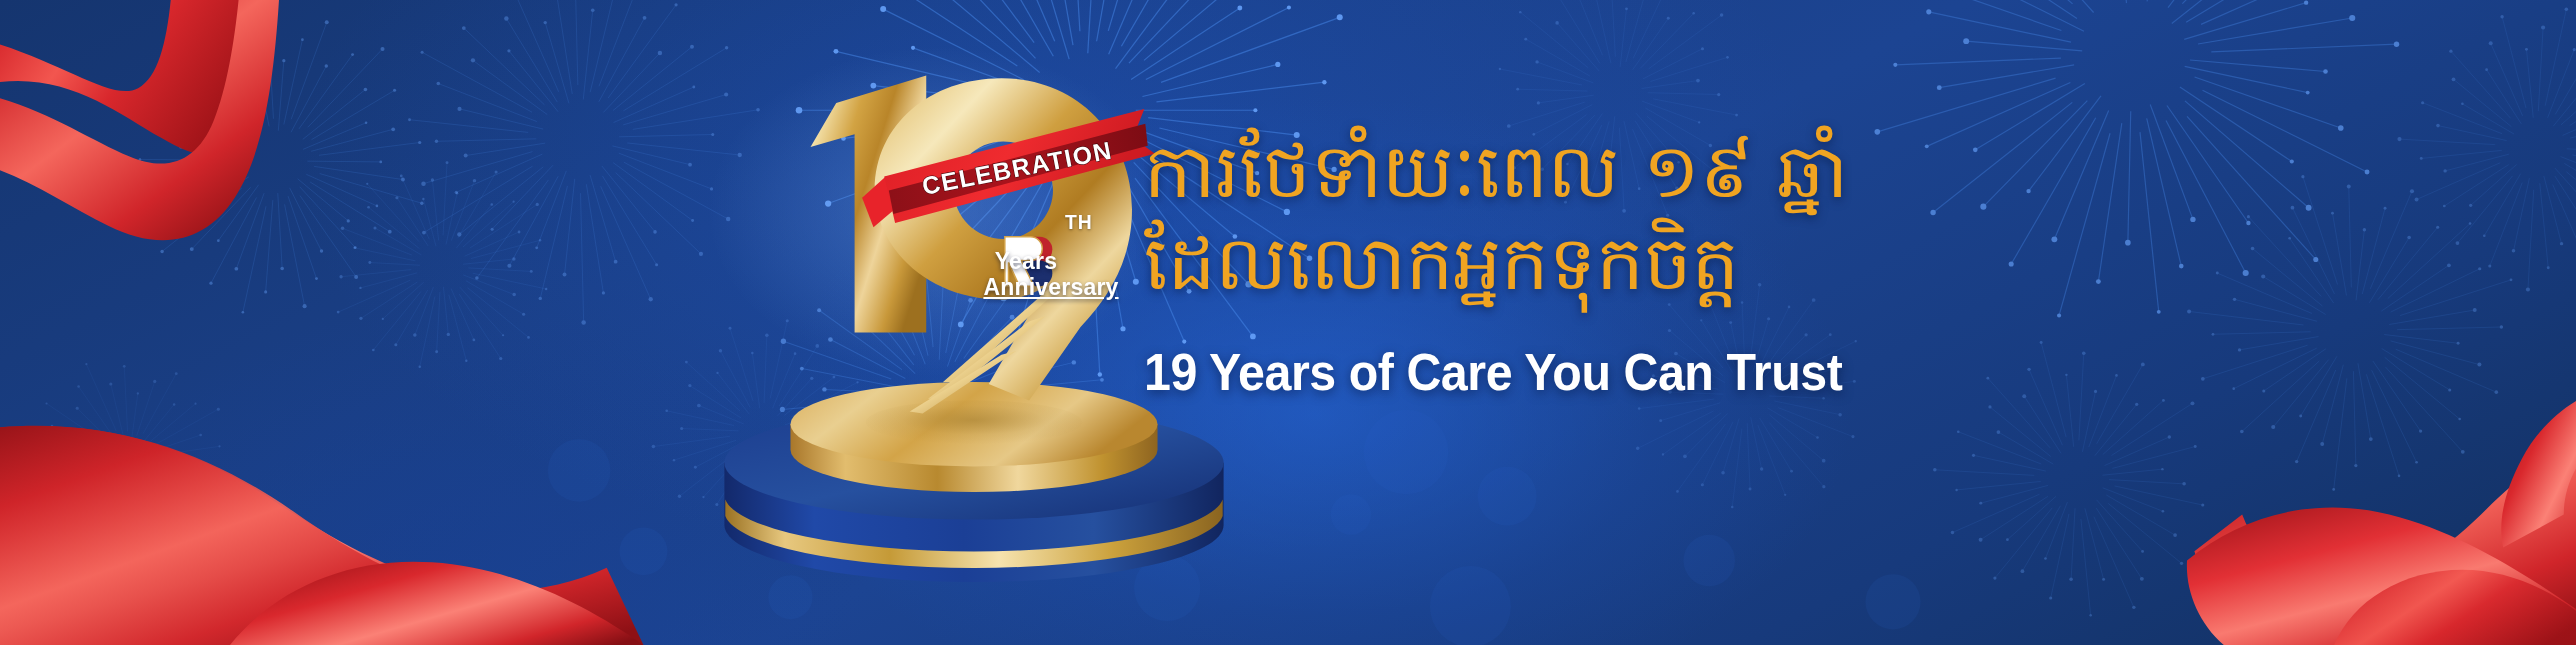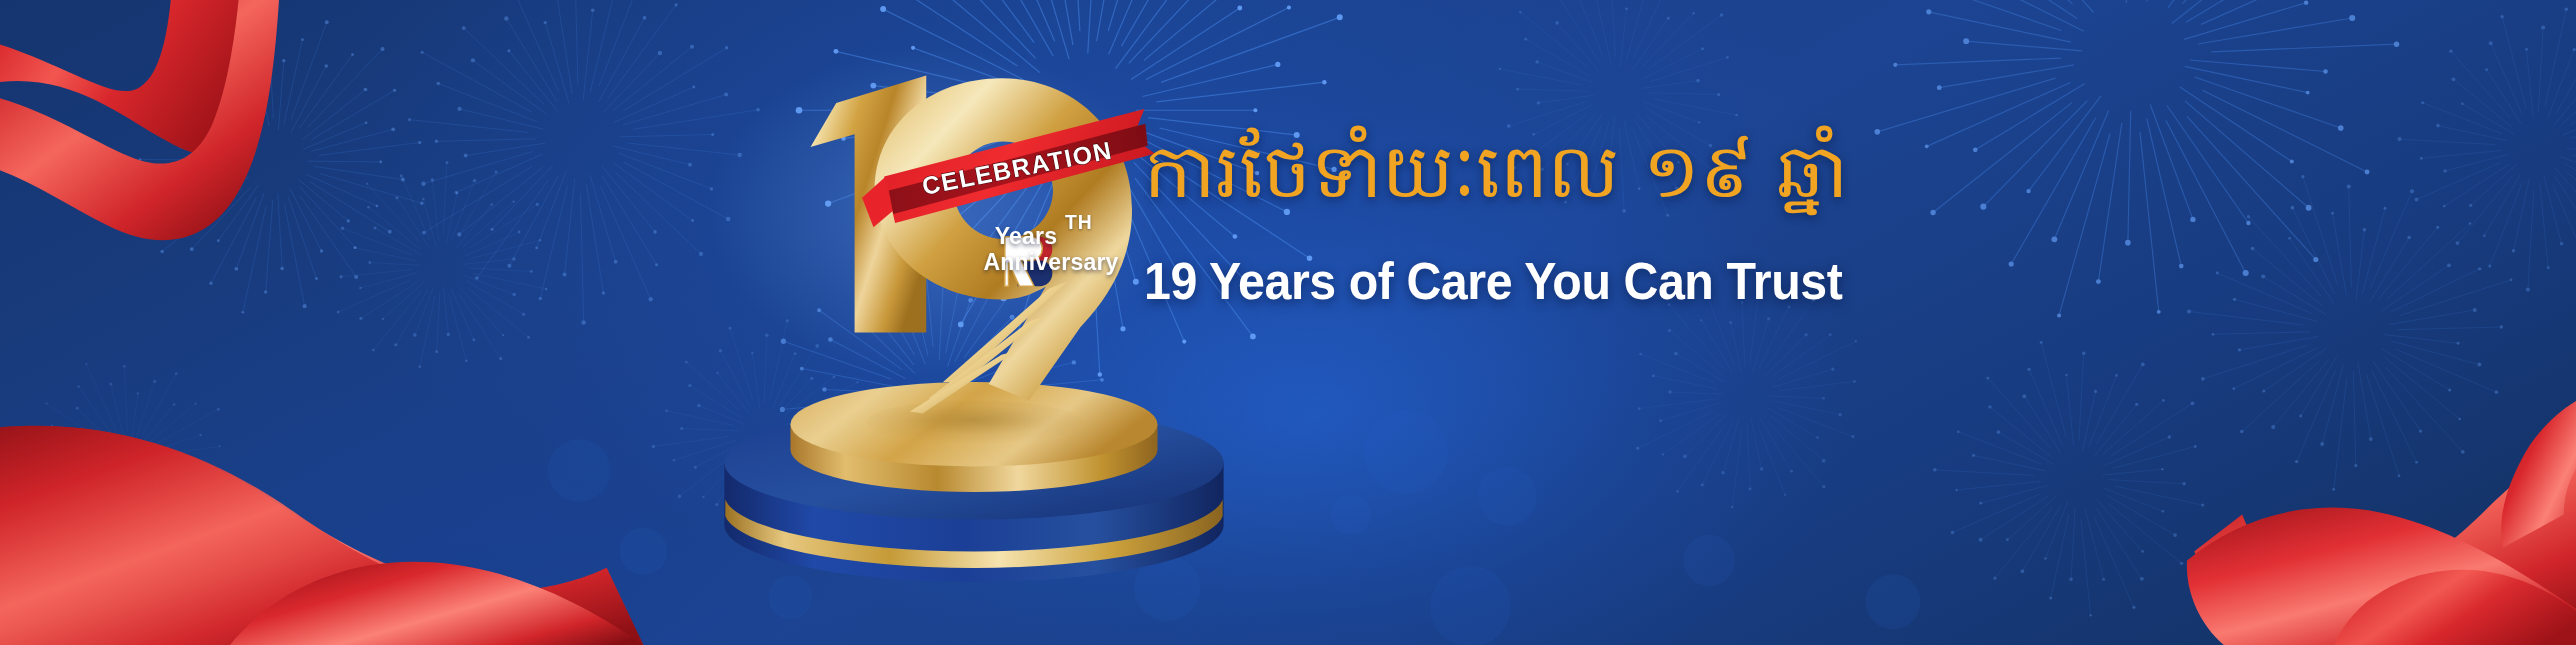--- a/index.html
+++ b/index.html
@@ -55,32 +55,32 @@
     left:339px; top:166px;
     color:#ffffff;
     font-size:19.3px;
     font-weight:700;
     letter-spacing:0.9px;
     text-shadow:0 0.9px 2.8px rgba(0,0,0,.4);
   }
 
   .years-txt{
     position:absolute;
-    left:217px; top:178px;
+    left:217px; top:203px;
     width:216px;
     text-align:center;
     color:#ffffff;
     font-size:23px;
     font-weight:700;
     line-height:1.12;
     text-shadow:0 1.8px 4.6px rgba(0,10,40,.55);
     letter-spacing:0.2px;
   }
   .years-txt .l1{padding-right:50px;display:block;}
-  .years-txt .l2{display:block;}
+  .years-txt .l2{display:block;text-decoration:underline;}
 
   .r-logo{
     position:absolute;
     left:277px; top:187px;
     width:53px; height:57px;
   }
   .r-logo svg{display:block;}
 
   
   .podium{position:absolute;left:-101px;top:224px;width:698px;height:312px;}
@@ -1476,17 +1476,18 @@
     </div>
 
     <div class="years-txt">
       <span class="l1">Years</span>
       <span class="l2">Anniversary</span>
     </div>
   </div>
 
   <div class="text-block">
     <div class="kh-line">ការថែទាំយៈពេល ១៩ ឆ្នាំ</div>
+    <div class="kh-line">ដែលលោកអ្នកទុកចិត្ត</div>
     <div class="en-line">19 Years of Care You Can Trust</div>
   </div>
 
 </div>
 
 
 </body></html>

